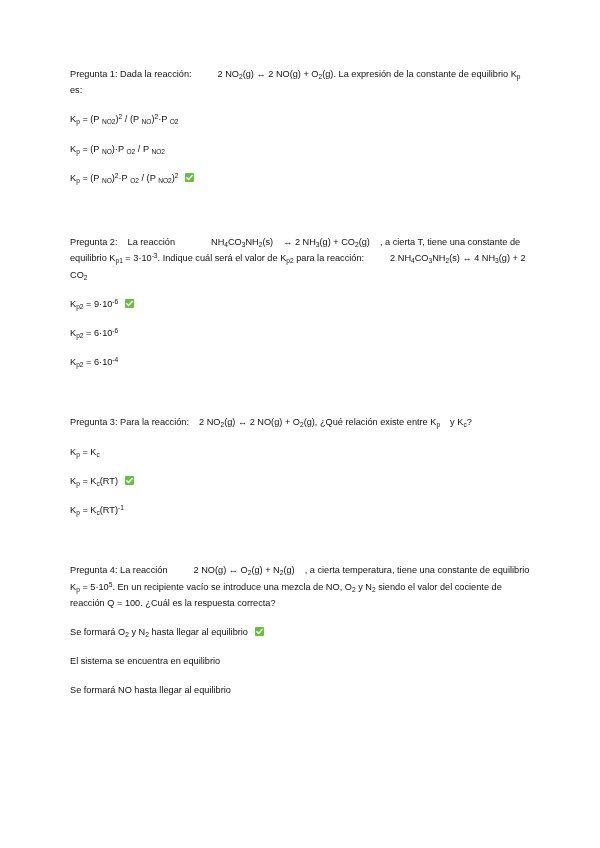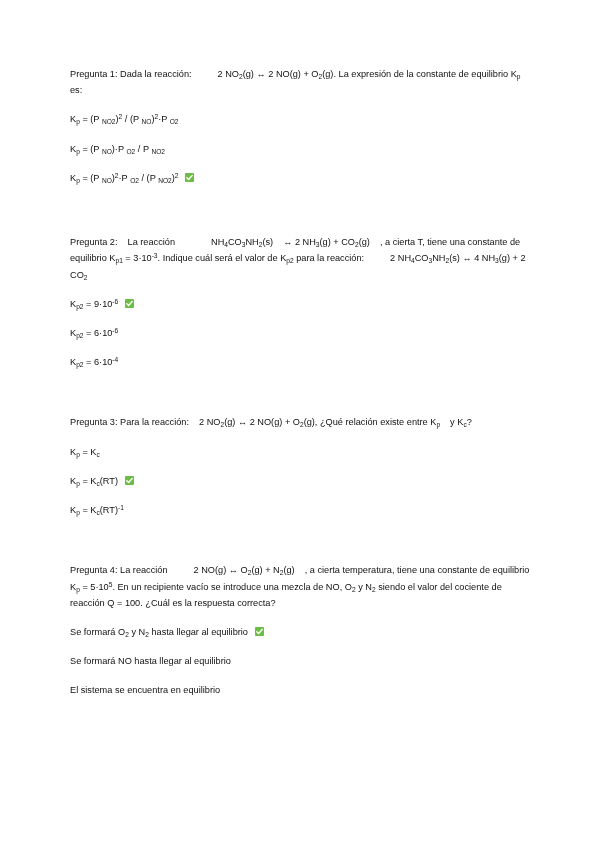--- a/index.html
+++ b/index.html
@@ -147,21 +147,21 @@
       <p class="answer">
         <span class="atext">Se formará O<sub>2</sub> y N<sub>2</sub> hasta llegar al equilibrio</span>
         <span class="check">
           <svg width="9" height="9" viewBox="0 0 10 10">
               <rect x="0" y="0" width="10" height="10" rx="1" fill="#6cbd45"></rect>
               <path d="M2 5.2 L4 7.2 L8 2.8" stroke="#ffffff" stroke-width="1.5" fill="none" stroke-linecap="round" stroke-linejoin="round"></path>
             </svg>
         </span>
       </p>
       <p class="answer">
-        <span class="atext">Se formará NO hasta llegar al equilibrio</span>
+        <span class="atext">El sistema se encuentra en equilibrio</span>
       </p>
       <p class="answer">
-        <span class="atext">El sistema se encuentra en equilibrio</span>
+        <span class="atext">Se formará NO hasta llegar al equilibrio</span>
       </p>
     </div>
 
   </div>
 </div>
 
 </body></html>

